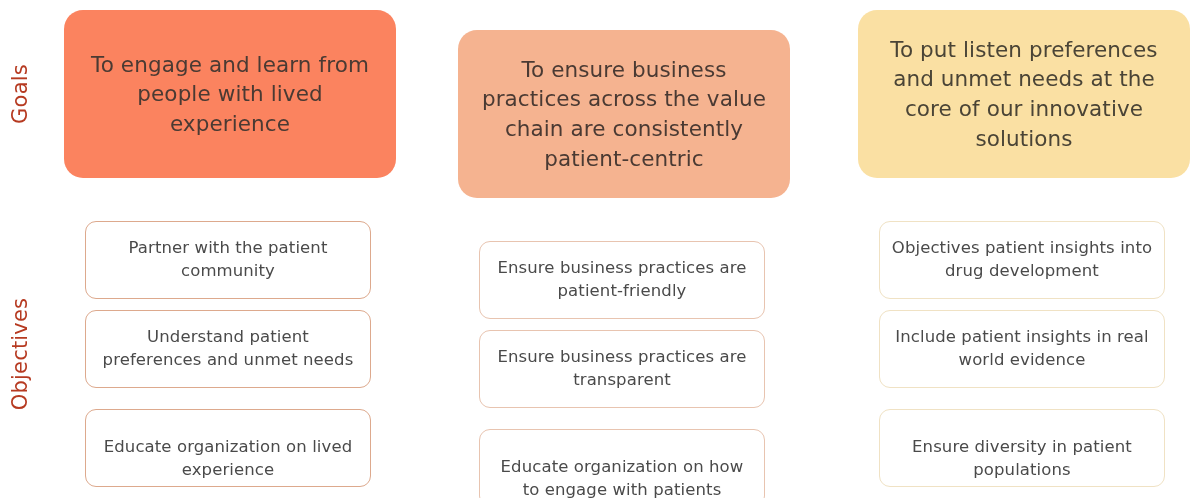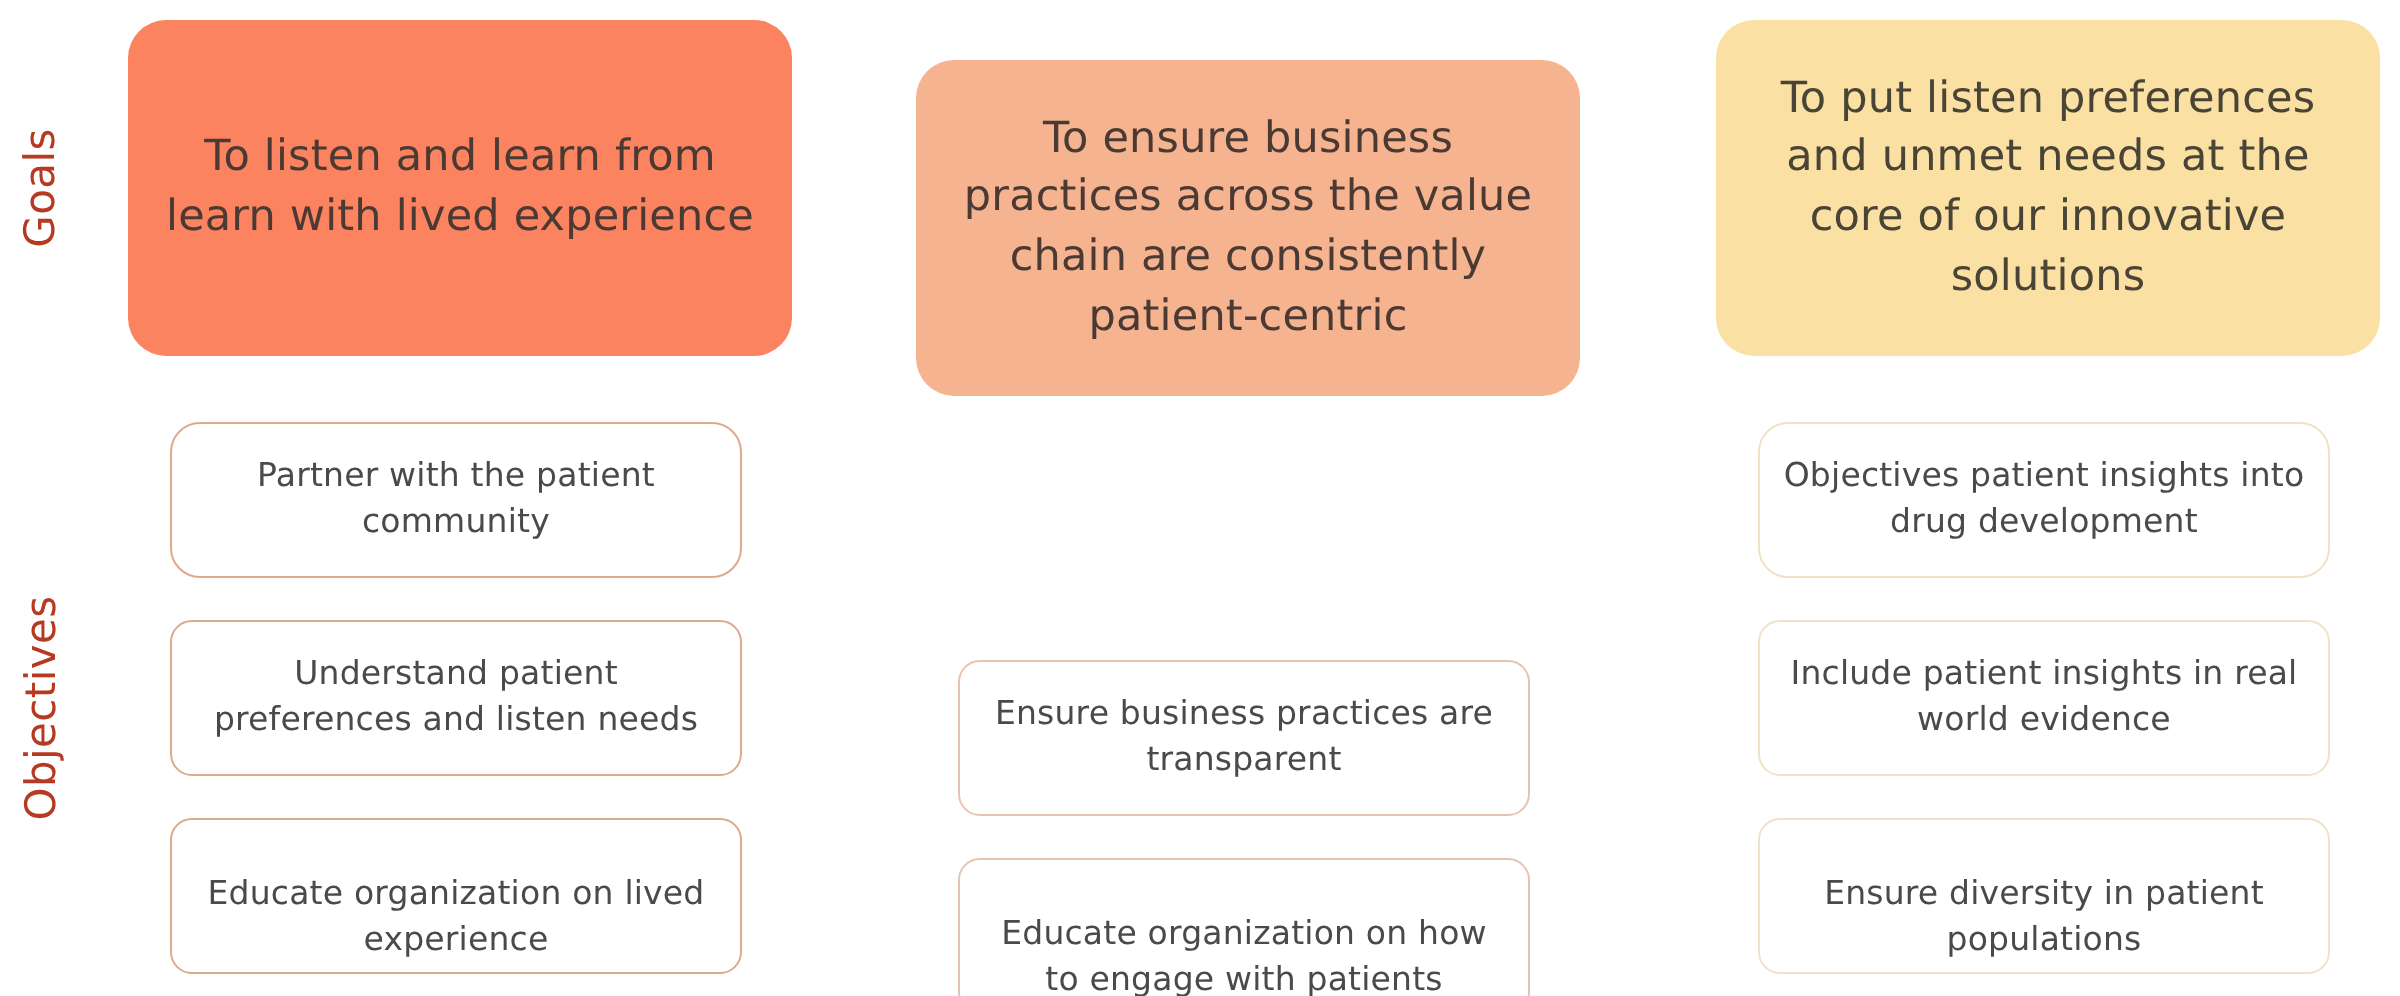--- a/index.html
+++ b/index.html
@@ -87,21 +87,21 @@
     height: 78px;
     background: #ffffff;
     border-radius: 11px;
     border: 1.4px solid #E0B49C;
     box-sizing: border-box;
     display: flex;
     align-items: center;
     justify-content: center;
     padding: 4px 10px;
   }
-  .obj-0 { top: 211px; border-radius: 15px; }
+  .obj-0 { top: 221px; }
   .obj-1 { top: 310px; }
   .obj-2 { top: 409px; align-items: flex-end; }
 
   .obj-text {
     font-size: 16.5px;
     line-height: 1.38;
     text-align: center;
     color: #4a4a4a;
     letter-spacing: 0.1px;
   }
@@ -113,36 +113,39 @@
 
   <div class="row-label" id="label-goals" style="color: rgb(182, 58, 33);">
     <span>Goals</span>
   </div>
   <div class="row-label" id="label-objectives" style="color: rgb(182, 58, 33);">
     <span>Objectives</span>
   </div>
 
   <div class="column" id="col-0">
     <div class="goal-card" style="background: rgb(251, 131, 95);">
-      <div class="goal-text" style="color: rgb(74, 58, 51);">To listen and learn from learn with lived experience</div>
+      <div class="goal-text" style="color: rgb(74, 58, 51);">To engage and learn from people with lived experience</div>
     </div>
     <div class="obj-card obj-0" style="border-color: rgb(221, 169, 141);">
       <div class="obj-text">Partner with the patient community</div>
     </div>
     <div class="obj-card obj-1" style="border-color: rgb(221, 169, 141);">
-      <div class="obj-text">Understand patient preferences and listen needs</div>
+      <div class="obj-text">Understand patient preferences and unmet needs</div>
     </div>
     <div class="obj-card obj-2" style="border-color: rgb(221, 169, 141);">
       <div class="obj-text">Educate organization on lived experience</div>
     </div>
   </div>
 
   <div class="column" id="col-1">
     <div class="goal-card" style="background: rgb(245, 179, 144);">
       <div class="goal-text" style="color: rgb(74, 58, 51);">To ensure business practices across the value chain are consistently patient-centric</div>
+    </div>
+    <div class="obj-card obj-0" style="border-color: rgb(232, 196, 176);">
+      <div class="obj-text">Ensure business practices are patient-friendly</div>
     </div>
     <div class="obj-card obj-1" style="border-color: rgb(232, 196, 176);">
       <div class="obj-text">Ensure business practices are transparent</div>
     </div>
     <div class="obj-card obj-2" style="border-color: rgb(232, 196, 176);">
       <div class="obj-text">Educate organization on how to engage with patients</div>
     </div>
   </div>
 
   <div class="column" id="col-2">

